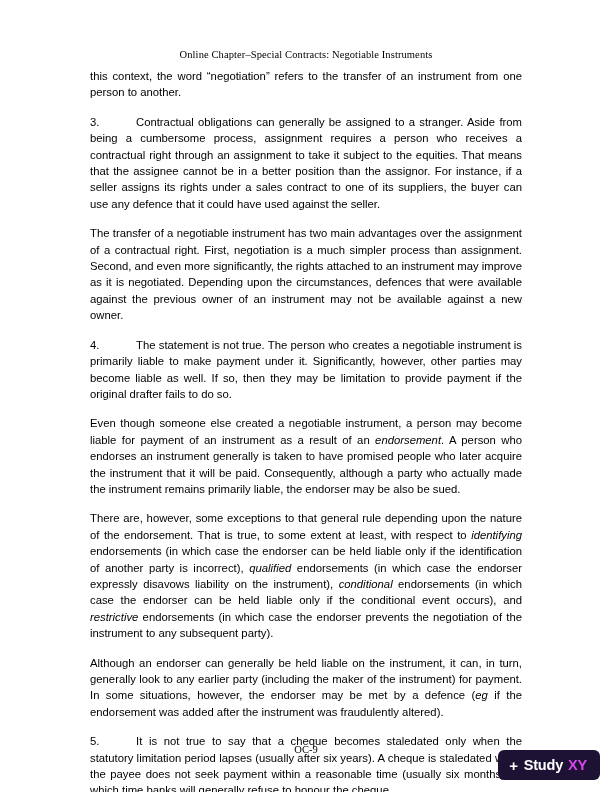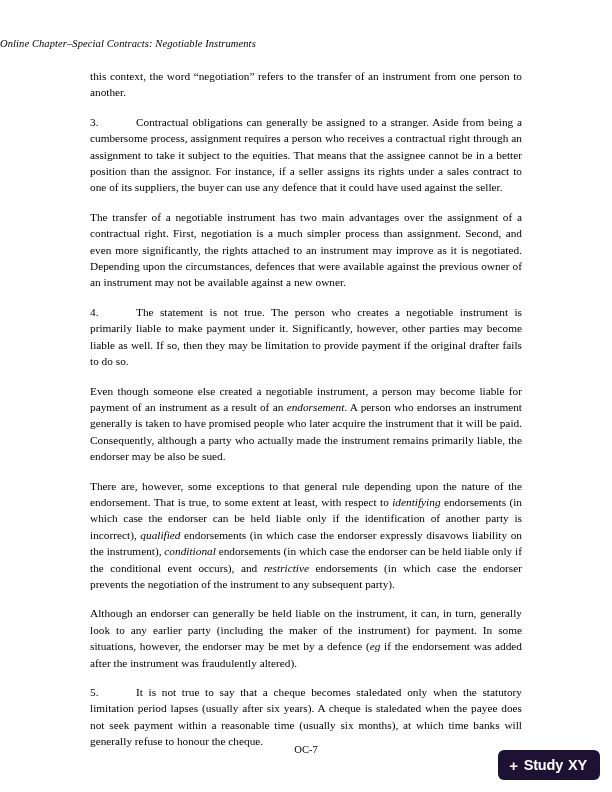--- a/index.html
+++ b/index.html
@@ -17,42 +17,41 @@
   }
   .page {
     position: relative;
     width: 612px;
     height: 792px;
     box-sizing: border-box;
     padding: 0;
   }
   .header {
     position: absolute;
-    top: 38px;
+    top: 49px;
     left: 0;
     width: 612px;
-    text-align: left;
+    text-align: center;
     font-size: 10.5px;
-    font-style: italic;
     font-family: "Liberation Serif", serif;
     letter-spacing: 0.1px;
   }
   .content {
     position: absolute;
     top: 68px;
     left: 90px;
     width: 432px;
   }
   p {
     margin: 0 0 13px 0;
     font-size: 11.3px;
     line-height: 16.4px;
     text-align: justify;
     text-justify: inter-word;
-    font-family: Liberation Serif, serif;
+    font-family: Liberation Sans, sans-serif;
   }
   .indent-num {
     display: inline-block;
     width: 46px;
   }
   i, em {
     font-style: italic;
   }
   .footer-page {
     position: absolute;
@@ -84,21 +83,21 @@
     font-weight: bold;
     line-height: 1;
     color: #ffffff;
     margin-right: 1px;
   }
   .watermark .brand-study {
     color: #ffffff;
     text-align: center;
   }
   .watermark .brand-xy {
-    color: #ffffff;
+    color: #d946ef;
   }
 </style>
 </head>
 <body>
 
 <div class="page">
 
   <div class="header">Online Chapter–Special Contracts: Negotiable Instruments</div>
 
   <div class="content">
@@ -114,21 +113,21 @@
     <p><span>Even though someone else created a negotiable instrument, a person may become liable for payment of an instrument as a result of an </span><i>endorsement</i><span>. A person who endorses an instrument generally is taken to have promised people who later acquire the instrument that it will be paid. Consequently, although a party who actually made the instrument remains primarily liable, the endorser may be also be sued.</span></p>
 
     <p><span>There are, however, some exceptions to that general rule depending upon the nature of the endorsement. That is true, to some extent at least, with respect to </span><i>identifying</i><span> endorsements (in which case the endorser can be held liable only if the identification of another party is incorrect), </span><i>qualified</i><span> endorsements (in which case the endorser expressly disavows liability on the instrument), </span><i>conditional</i><span> endorsements (in which case the endorser can be held liable only if the conditional event occurs), and </span><i>restrictive</i><span> endorsements (in which case the endorser prevents the negotiation of the instrument to any subsequent party).</span></p>
 
     <p><span>Although an endorser can generally be held liable on the instrument, it can, in turn, generally look to any earlier party (including the maker of the instrument) for payment. In some situations, however, the endorser may be met by a defence (</span><i>eg</i><span> if the endorsement was added after the instrument was fraudulently altered).</span></p>
 
     <p><span class="indent-num">5.</span><span>It is not true to say that a cheque becomes staledated only when the statutory limitation period lapses (usually after six years). A cheque is staledated when the payee does not seek payment within a reasonable time (usually six months), at which time banks will generally refuse to honour the cheque.</span></p>
 
   </div>
 
-  <div class="footer-page">OC-7</div>
+  <div class="footer-page">OC-9</div>
 
   <div class="watermark">
     <span class="plus">+</span>
     <span class="brand-study">Study</span>
       <span class="brand-xy">XY</span>
   </div>
 
 </div>
 
 </body></html>

